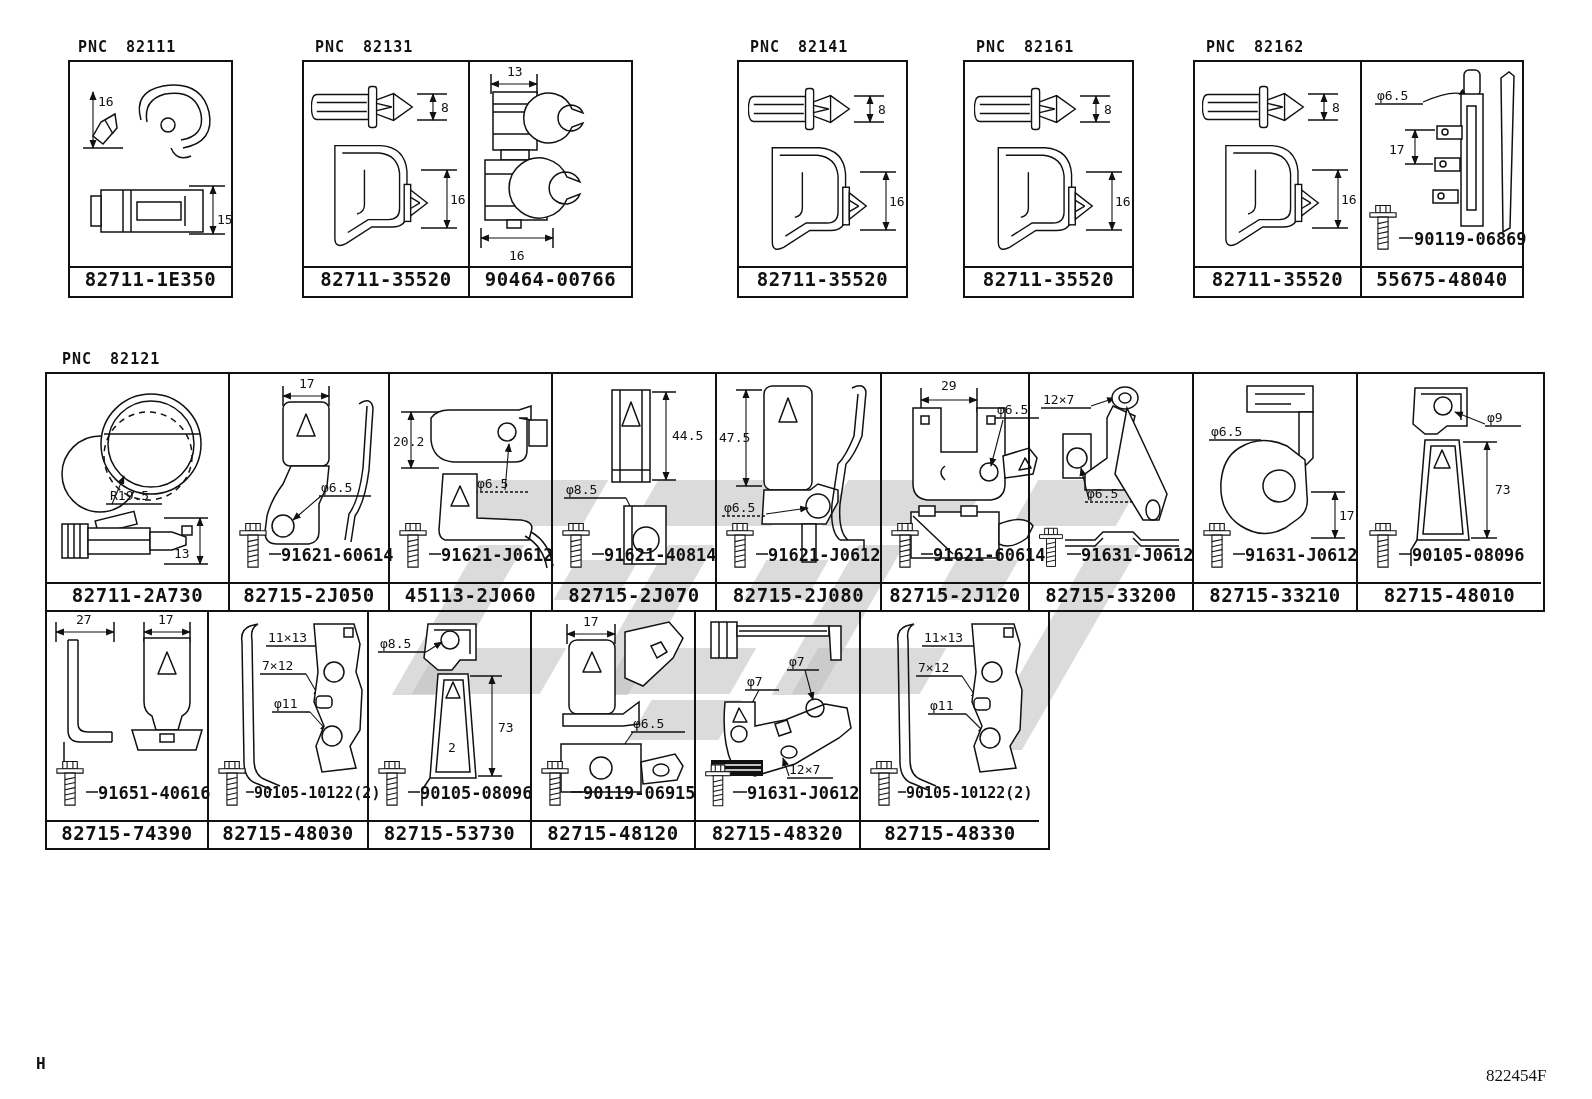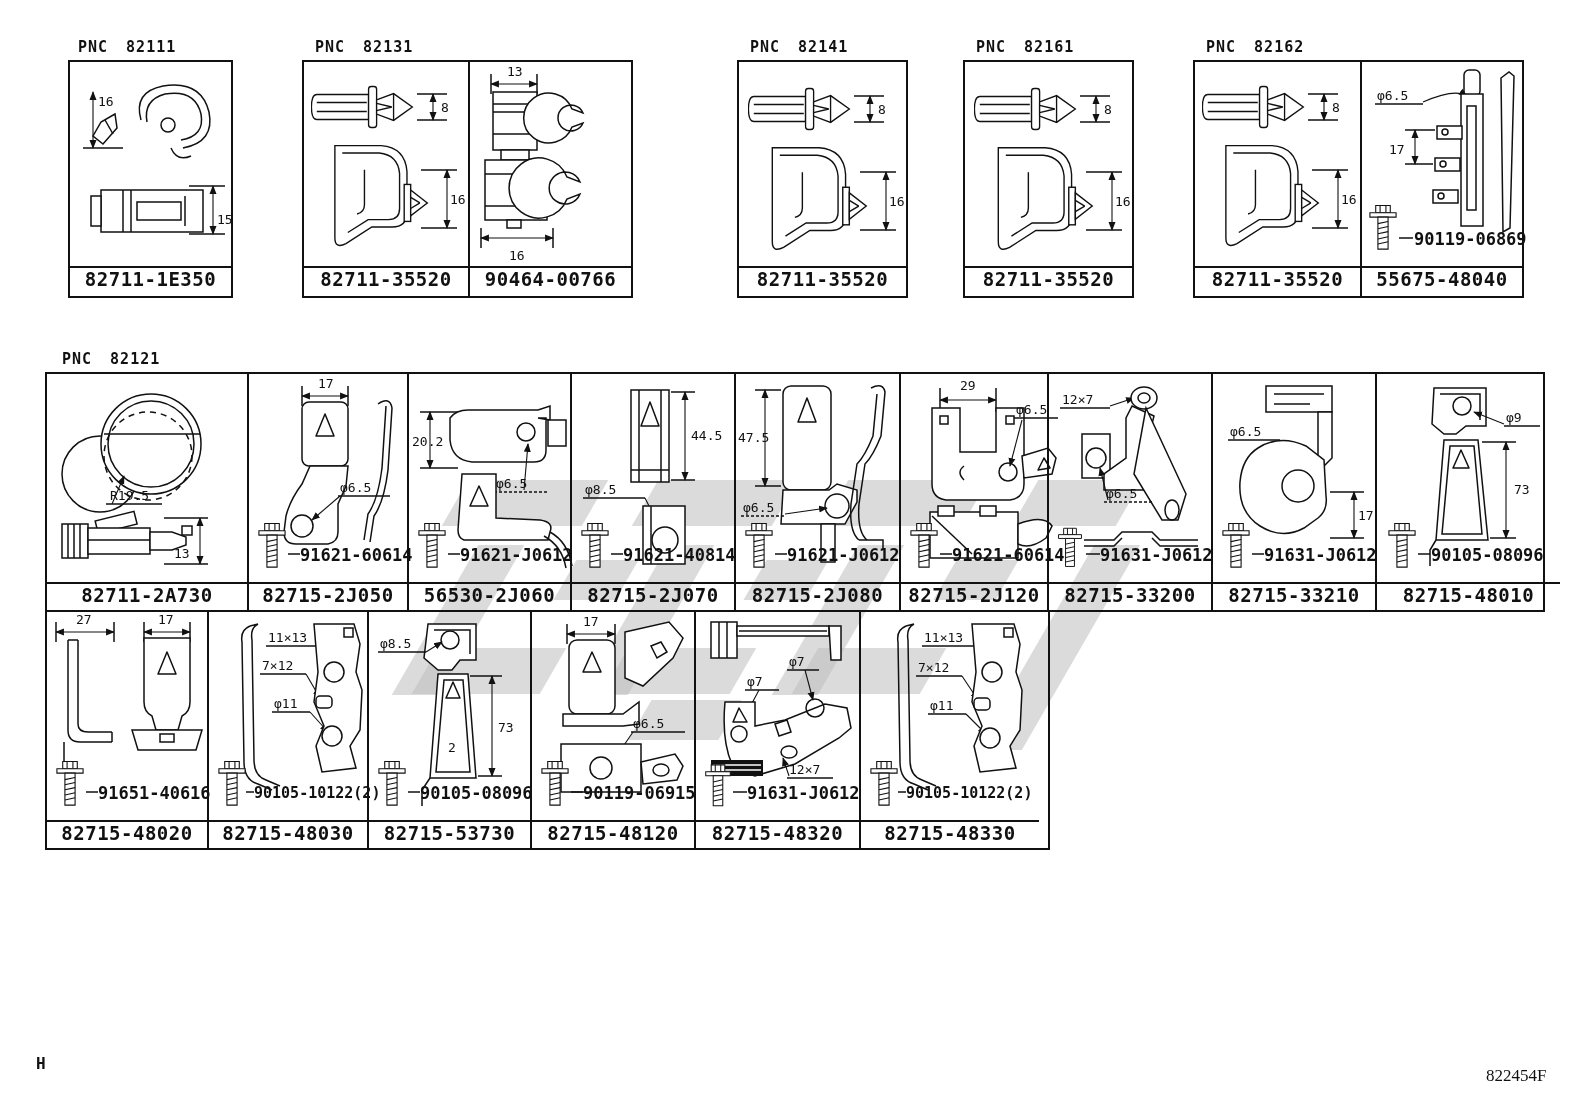--- a/index.html
+++ b/index.html
@@ -250,21 +250,21 @@
     <div class="strip">
         <span>55675-48040</span>
       </div>
   </div>
 </div>
 
 <div class="pnc" style="left:62px;top:350px"><span>PNC</span><span class="pnum">82121</span></div>
 
 <div class="grow" style="left:45px;top:372px;width:1500px;height:240px">
 
-  <div class="gcell" style="width:200px">
+  <div class="gcell" style="width:181px">
     <svg class="draw" width="169" height="208">
       <circle class="pt" cx="52" cy="100" r="38"></circle>
       <circle class="pt" cx="103" cy="70" r="50"></circle>
       <circle class="ln" cx="103" cy="70" r="43"></circle>
       <circle class="ln" cx="100" cy="82" r="44" stroke-dasharray="6 5"></circle>
       <line class="ln" x1="56" y1="60" x2="152" y2="60"></line>
       <rect class="pt" x="48" y="142" width="40" height="13" transform="rotate(-14 68 148)"></rect>
       <polyline class="dim" points="64,130 76,102" marker-end="url(#ah)"></polyline>
       <text class="d" x="62" y="126">R19.5</text>
       <line class="ln" x1="58" y1="130" x2="114" y2="130"></line>
@@ -323,21 +323,21 @@
       <line class="ln" x1="84" y1="118" x2="138" y2="118" stroke-dasharray="3 2"></line>
       <polyline class="dim" points="114,116 118,70" marker-end="url(#ah)"></polyline>
       <path class="pt" d="M52 100 H86 V144 L130 146 Q144 148 140 158 L138 166 H54 Q48 164 48 156 Z"></path>
       <path class="ln" d="M69 112 L60 132 H78 Z" stroke-linejoin="round"></path>
       <path class="ln" d="M140 158 Q158 168 162 192 M134 162 Q152 172 156 194"></path>
       <use href="#bolt" x="6" y="146" width="32" height="52"></use>
       <line class="ln" x1="38" y1="180" x2="50" y2="180"></line>
       <text class="c" x="50" y="187">91621-J0612</text>
     </svg>
     <div class="strip">
-        <span>56530-2J060</span>
+        <span>45113-2J060</span>
       </div>
   </div>
 
   <div class="gcell" style="width:164px">
     <svg class="draw" width="160" height="208">
       <rect class="pt" x="58" y="16" width="38" height="92"></rect>
       <line class="ln" x1="66" y1="16" x2="66" y2="108"></line>
         <line class="ln" x1="88" y1="16" x2="88" y2="108"></line>
       <path class="ln" d="M77 28 L68 52 H86 Z" stroke-linejoin="round"></path>
       <line class="ln" x1="58" y1="96" x2="96" y2="96"></line>
@@ -507,21 +507,21 @@
       <text class="d" x="110" y="12">17</text>
       <path class="pt" d="M96 26 H142 V90 Q142 100 134 104 L130 118 H108 L104 104 Q96 100 96 90 Z"></path>
       <path class="ln" d="M119 40 L110 62 H128 Z" stroke-linejoin="round"></path>
       <path class="pt" d="M84 118 H154 L148 138 H90 Z"></path>
       <rect class="ln" x="112" y="122" width="14" height="8"></rect>
       <use href="#bolt" x="6" y="146" width="32" height="52"></use>
       <line class="ln" x1="38" y1="180" x2="50" y2="180"></line>
       <text class="c" x="50" y="187">91651-40616</text>
     </svg>
     <div class="strip">
-        <span>82715-48020</span>
+        <span>82715-74390</span>
       </div>
   </div>
 
   <div class="gcell" style="width:160px">
     <svg class="draw" width="156" height="208">
       <path class="ln" d="M40 14 Q30 18 32 30 L34 150 Q34 168 48 172 L62 178 M48 12 Q40 16 42 28 L44 148 Q44 164 56 168 L70 174 M40 14 L48 12"></path>
       <text class="d" x="58" y="30">11×13</text>
       <line class="ln" x1="56" y1="34" x2="108" y2="34"></line>
       <polyline class="dim" points="108,34 122,54" marker-end="url(#ah)"></polyline>
       <text class="d" x="52" y="58">7×12</text>

